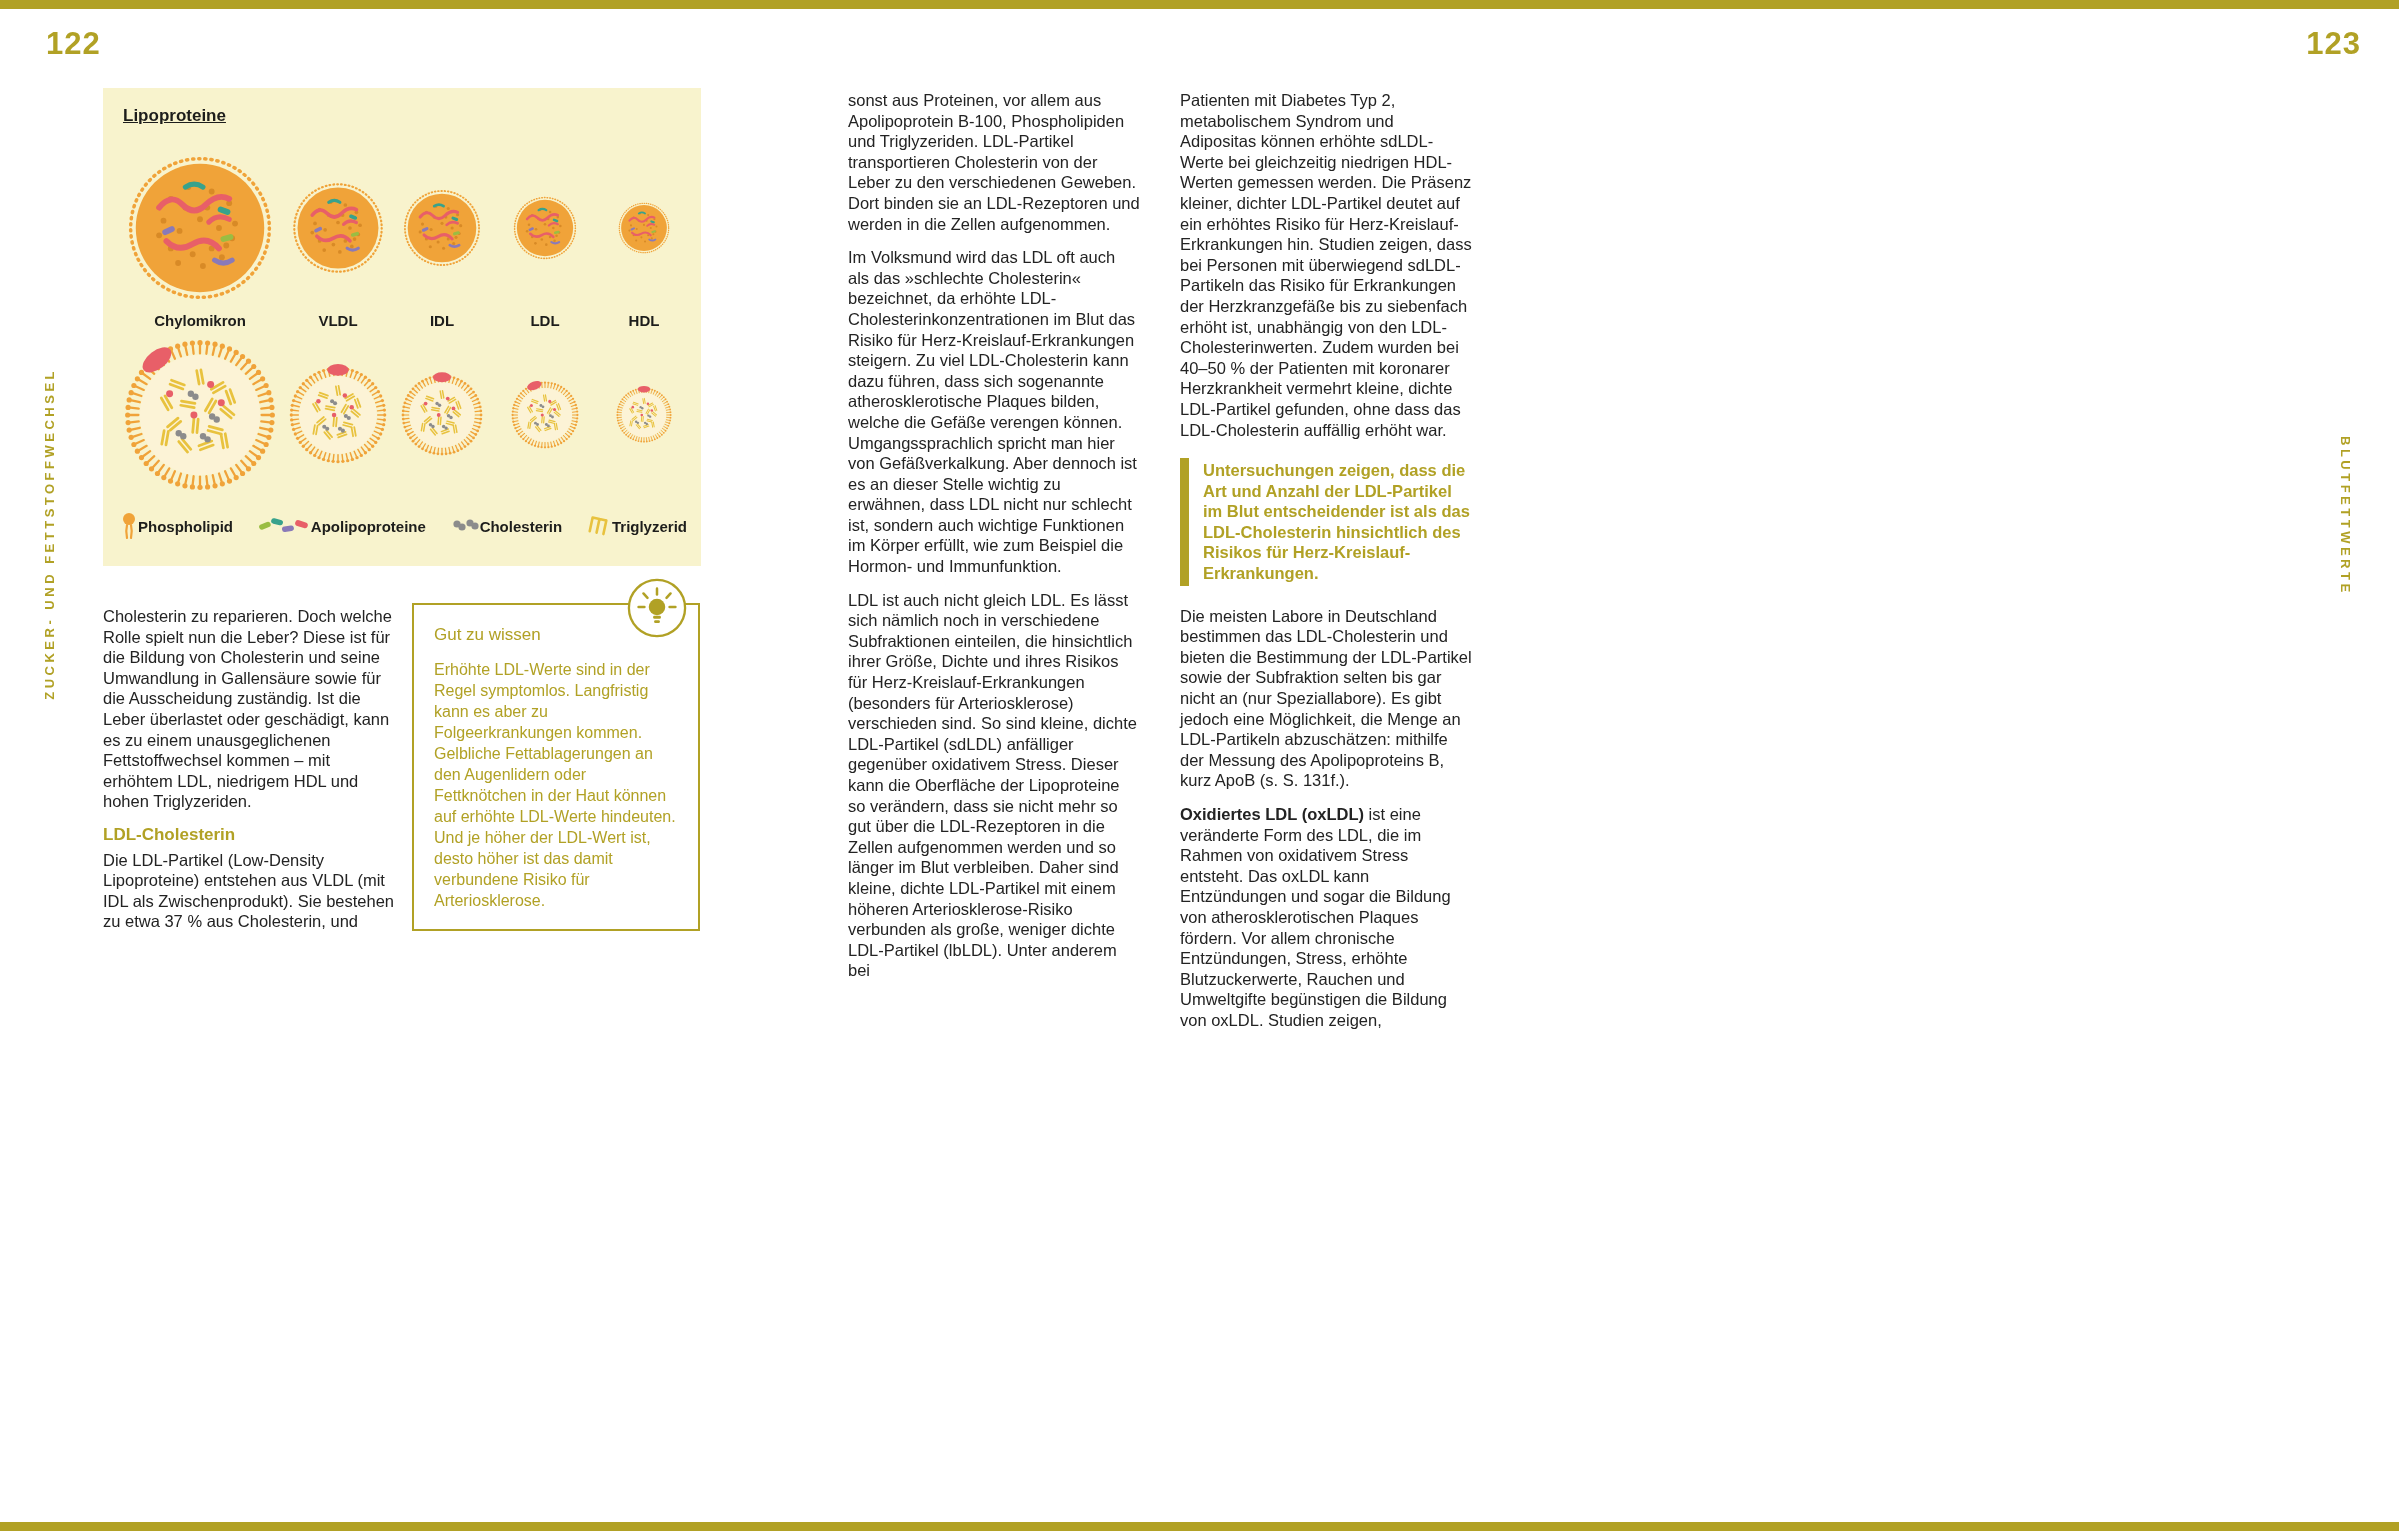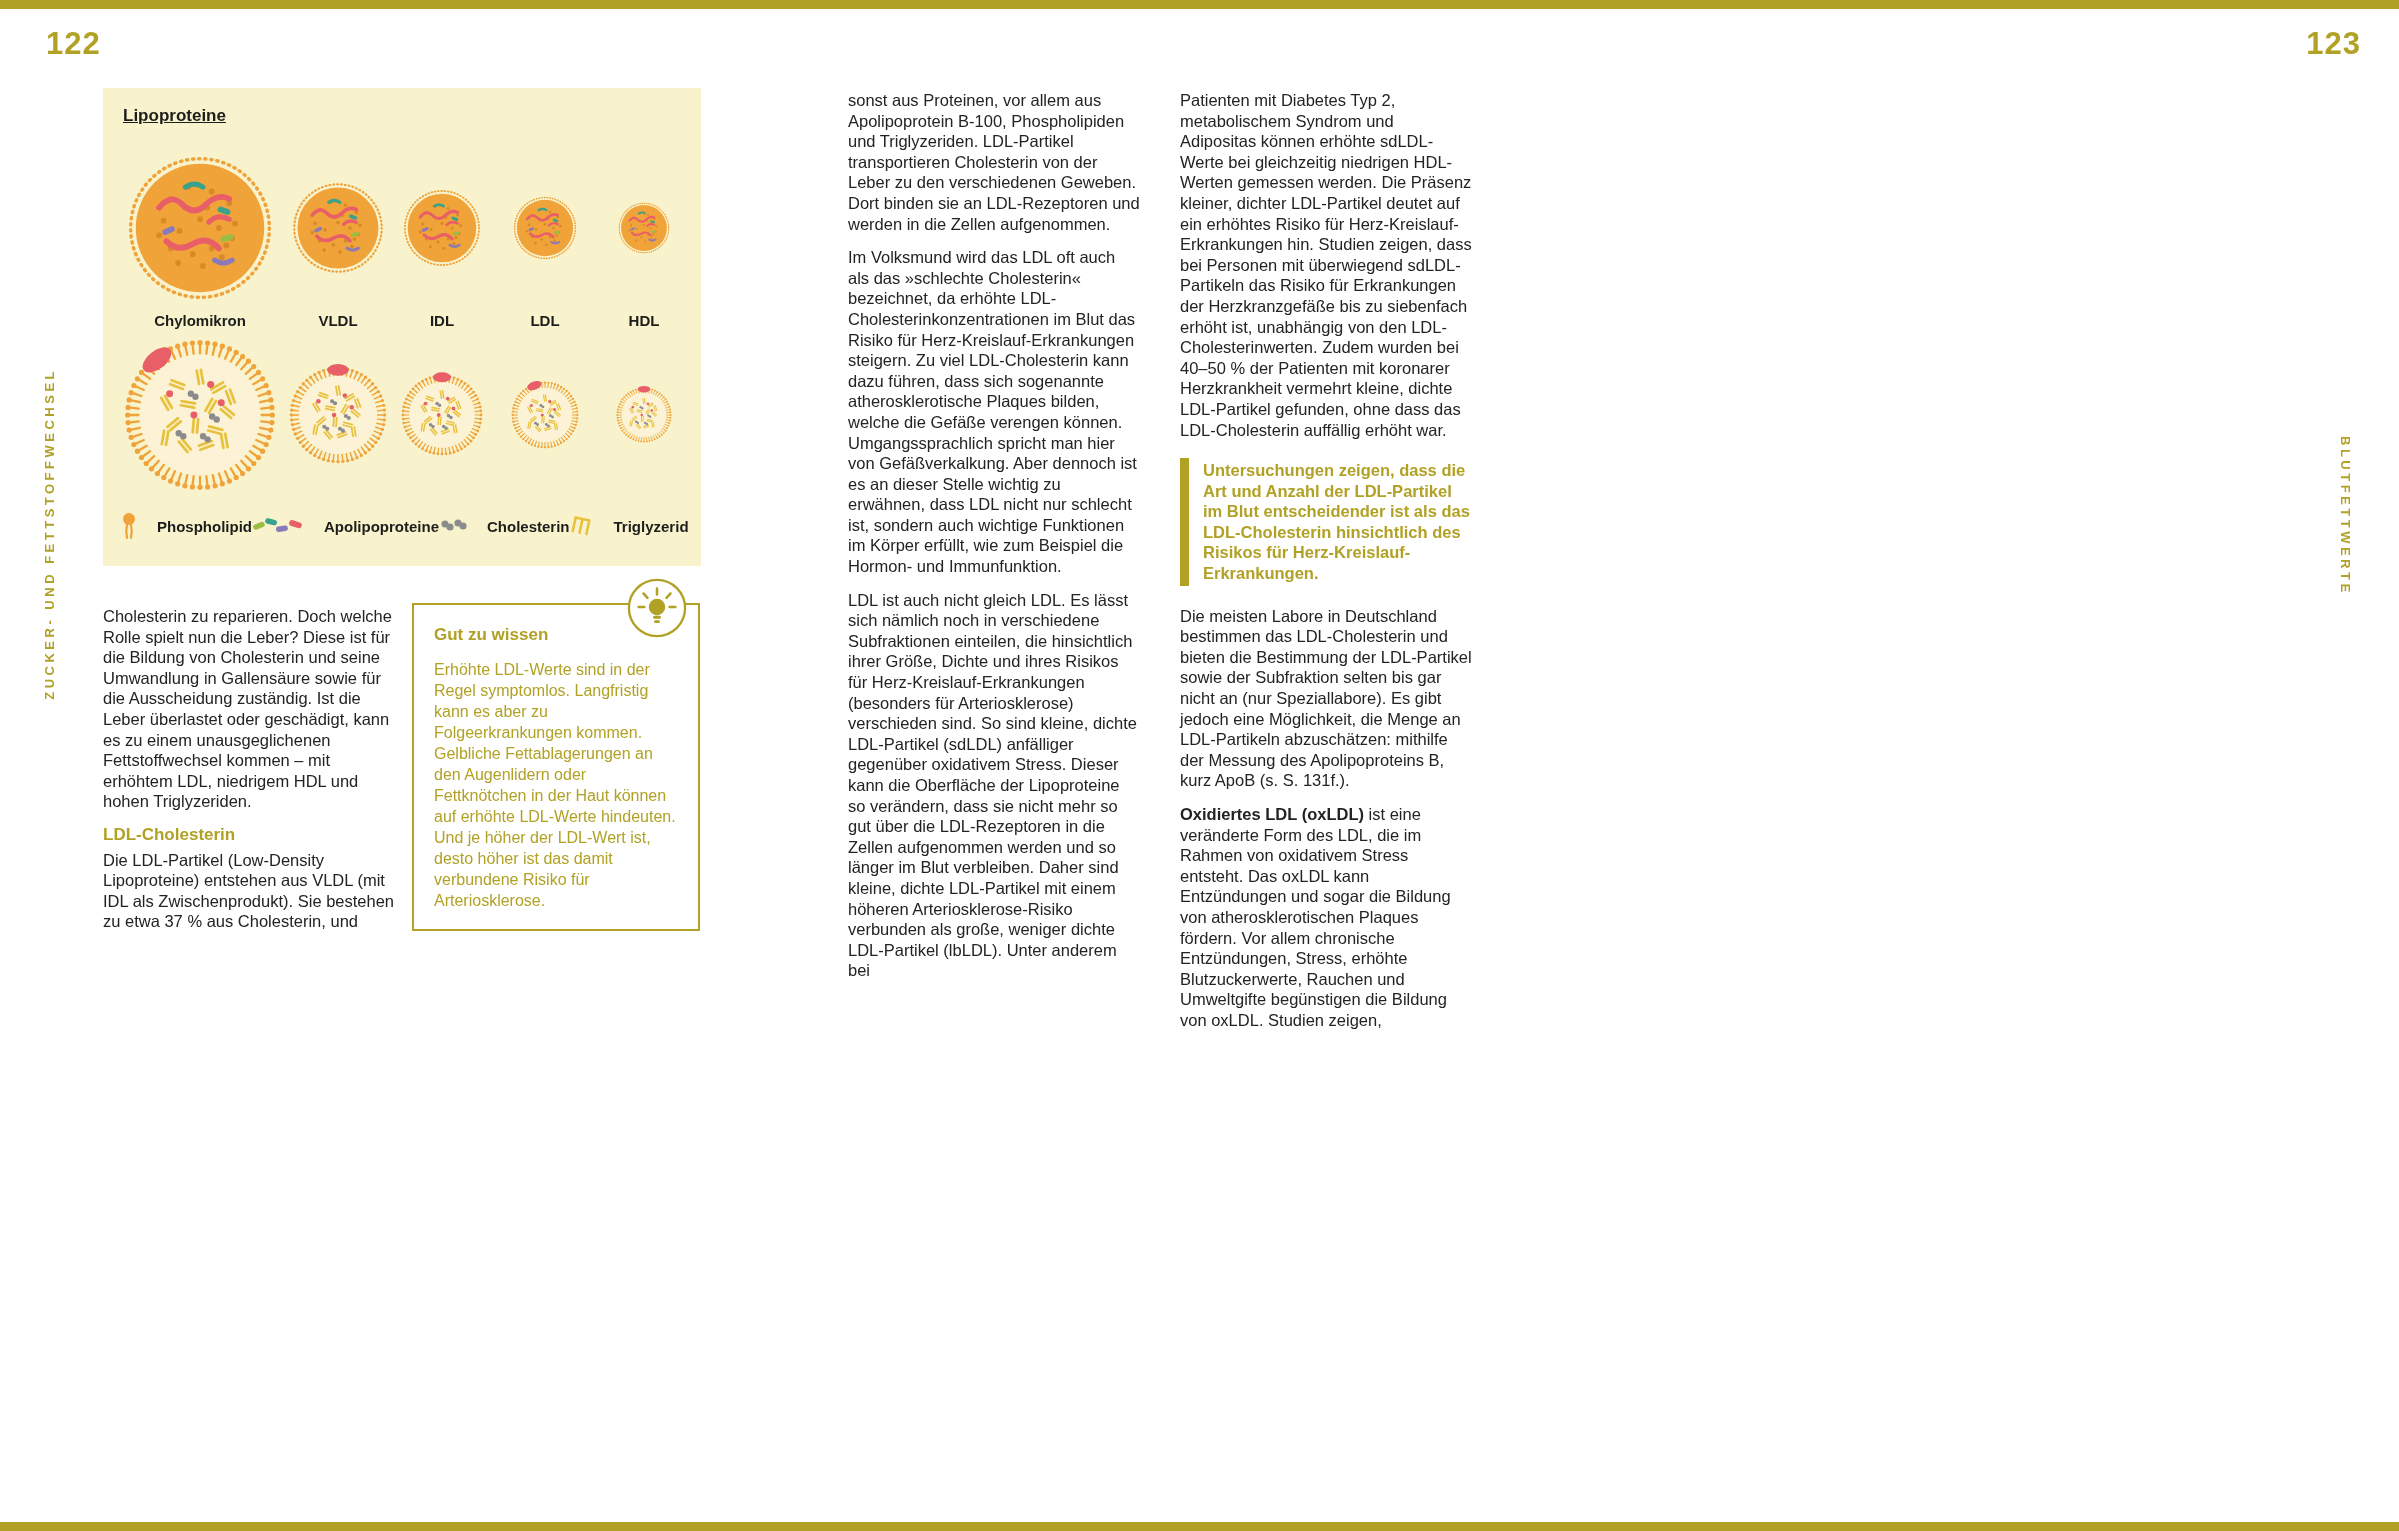--- a/index.html
+++ b/index.html
@@ -26,41 +26,41 @@
   }
   .side-label.side-left{left:42px;top:368px;writing-mode:vertical-rl;transform:rotate(180deg);}
   .side-label.side-right{left:2338px;top:436px;writing-mode:vertical-rl;}
 
   
   .panel{position:absolute;left:103px;top:88px;width:598px;height:478px;background:var(--panel);}
   .panel-title{position:absolute;left:20px;top:18px;margin:0;font-size:17px;font-weight:bold;color:#1d1d1b;text-decoration:underline;}
   .circle{position:absolute;}
   .particle-label{position:absolute;top:224px;width:120px;text-align:center;font-size:15px;font-weight:bold;color:#1d1d1b;}
   .legend{position:absolute;left:18px;right:14px;top:424px;display:flex;align-items:center;justify-content:space-between;}
-  .leg-item{display:flex;align-items:center;gap:20px;}
+  .leg-item{display:flex;align-items:center;gap:1px;}
   .leg-label{font-size:15px;font-weight:bold;color:#1d1d1b;white-space:nowrap;}
 
   
   .col{position:absolute;width:292px;font-size:16.5px;line-height:20.6px;color:var(--ink);text-align:left;}
   .col p{margin:0 0 13px 0;}
   .col p:last-child{margin-bottom:0;}
   .col-l1{left:103px;top:606px;}
   .col-ra{left:848px;top:90px;}
   .col-rb{left:1180px;top:90px;}
   .gold-head{margin:7px 0 4px 0;font-size:17px;font-weight:bold;color:var(--accent);}
   .callout{border-left:9px solid var(--accent);padding:2px 0 2px 14px;margin:18px 0 20px 0;}
   .callout p{margin:0;font-weight:bold;color:var(--accent);}
   strong{font-weight:bold;}
 
   
   .infobox{
     position:absolute;left:412px;top:603px;width:288px;min-height:282px;
     border:2px solid var(--accent);background:#ffffff;padding:20px 20px 18px 20px;
   }
-  .infobox-title{margin:0 0 14px 0;font-size:17px;font-weight:bold;color:var(--accent);}
+  .infobox-title{margin:0 0 14px 0;font-size:17px;font-weight:normal;color:var(--accent);}
   .infobox-body{margin:0;font-size:16px;line-height:21px;color:var(--accent);}
   .bulb{position:absolute;right:10px;top:-28px;width:62px;height:62px;}
 </style>
 </head>
 <body>
 
 <div class="spread">
 
   <div class="bar bar-top"></div>
   <div class="bar bar-bottom"></div>

